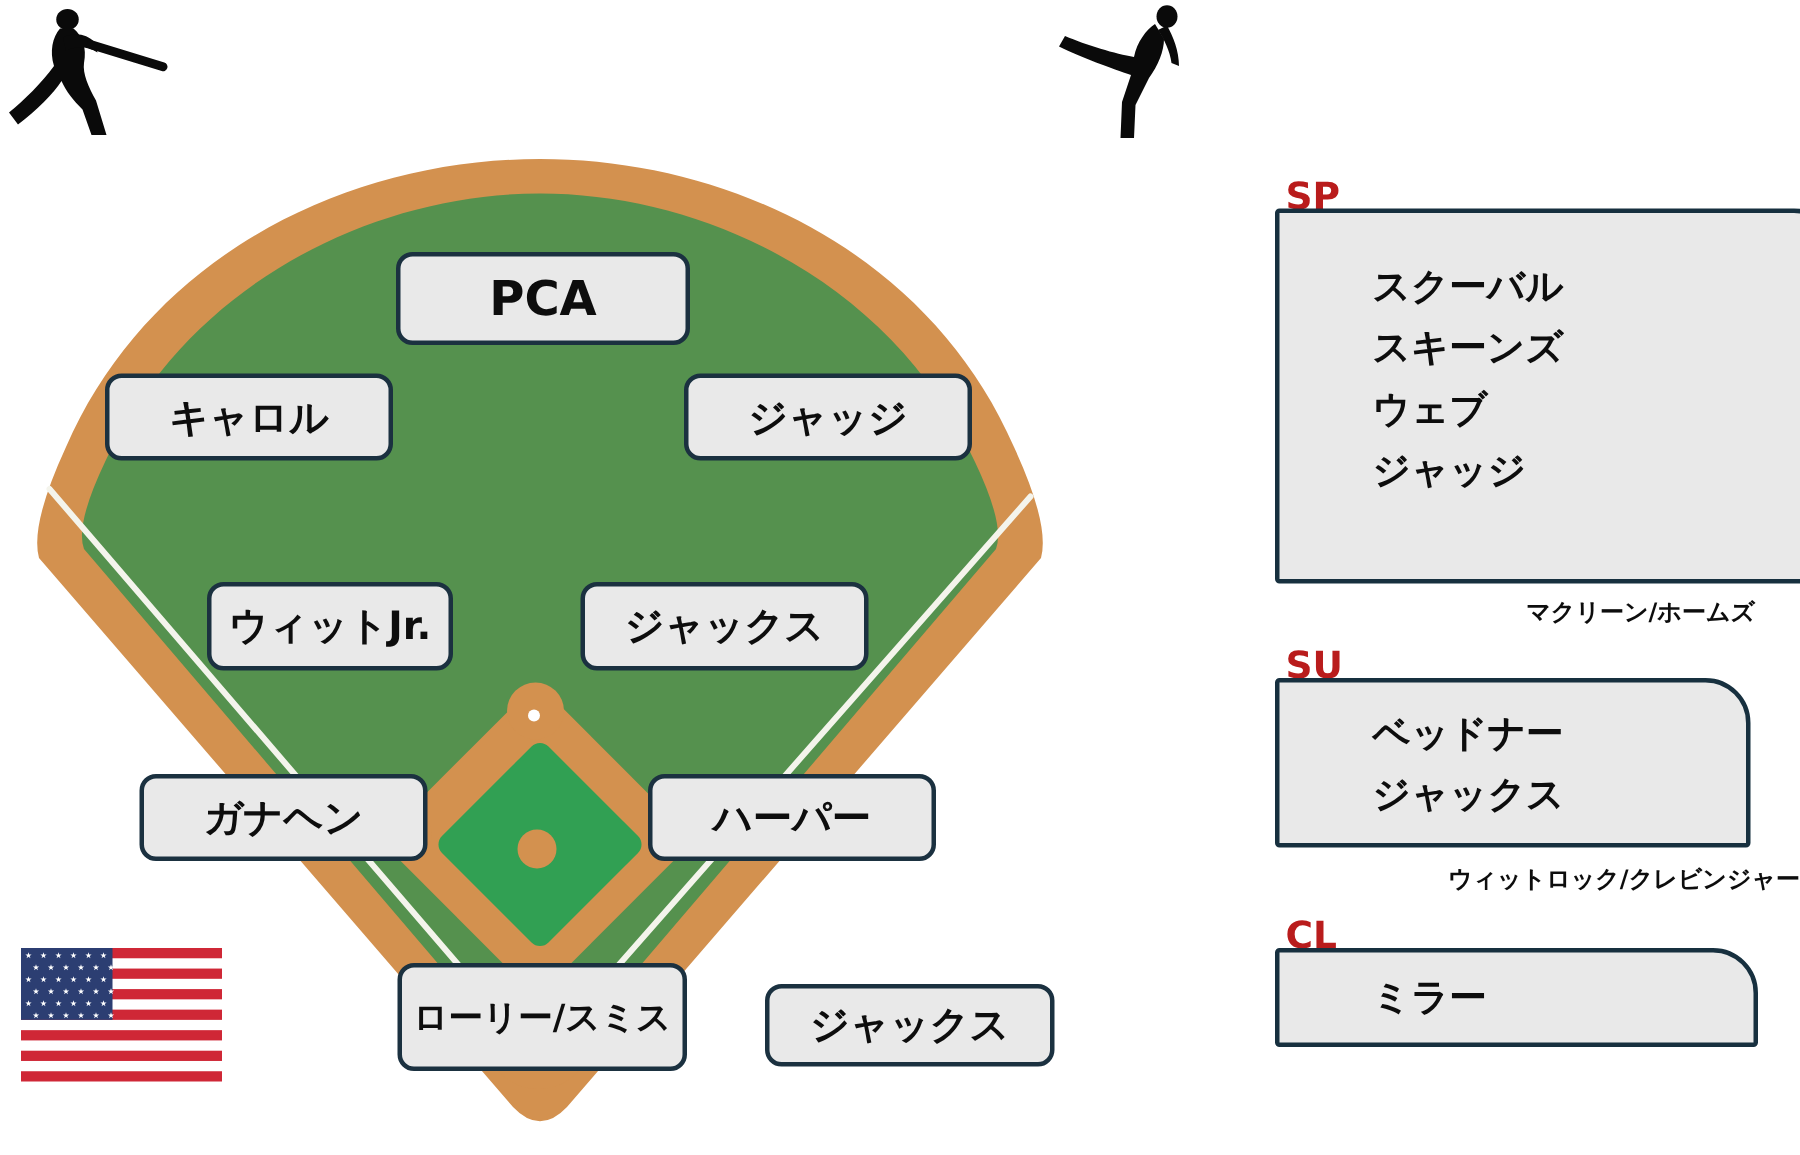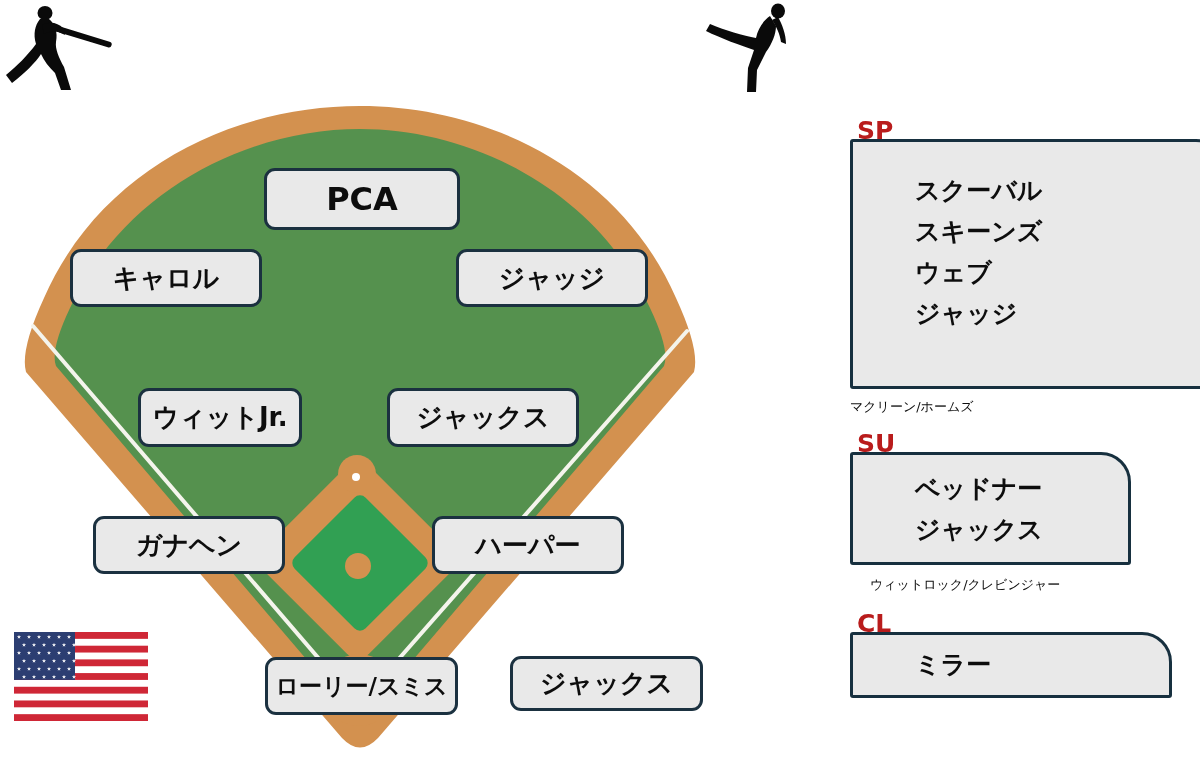--- a/index.html
+++ b/index.html
@@ -18,22 +18,22 @@
   .panel-label{position:absolute;font-size:25px;font-weight:bold;color:#b91c1c;margin-top:12px;}
   .panel-box{
     position:absolute;background:#e9e9e9;border:3px solid #17303f;
     border-radius:3px 30px 3px 3px;box-sizing:border-box;
   }
   .panel-box .pl{
     font-size:25px;font-weight:bold;color:#0d0d0d;line-height:41px;
     padding-left:62px;white-space:nowrap;
   }
   .panel-note{
-    position:absolute;font-size:13px;font-weight:normal;color:#0d0d0d;
-    text-align:left;white-space:nowrap;
+    position:absolute;font-size:16px;font-weight:bold;color:#0d0d0d;
+    text-align:right;white-space:nowrap;
   }
 </style>
 </head>
 <body>
 
 <svg class="bg" width="1200" height="770" viewBox="0 0 1200 770">
 
   <path d="M360 106 C232 106 100 170 44 298 Q20 350 26 372 L342 738 Q360 757 378 738 L694 372 Q700 350 676 298 C620 170 488 106 360 106 Z" fill="#d3914f"></path>
 
   <path d="M360 129 C248 129 124 190 70 308 Q50 350 56 366 L348 708 Q360 721 372 708 L664 366 Q670 350 650 308 C596 190 472 129 360 129 Z" fill="#55914e"></path>
@@ -96,34 +96,34 @@
   </g>
 </svg>
 
 <div class="pos-box fs32" style="left:264px;top:142px;width:196px;height:62px">PCA</div>
 <div class="pos-box" style="left:70px;top:223px;width:192px;height:58px">キャロル</div>
 <div class="pos-box" style="left:456px;top:223px;width:192px;height:58px">ジャッジ</div>
 <div class="pos-box" style="left:138px;top:362px;width:164px;height:59px">ウィットJr.</div>
 <div class="pos-box" style="left:387px;top:362px;width:192px;height:59px">ジャックス</div>
 <div class="pos-box" style="left:93px;top:490px;width:192px;height:58px">ガナヘン</div>
 <div class="pos-box" style="left:432px;top:490px;width:192px;height:58px">ハーパー</div>
-<div class="pos-box fs23" style="left:265px;top:631px;width:193px;height:58px">ローリー/スミス</div>
+<div class="pos-box fs23" style="left:265px;top:616px;width:193px;height:72px">ローリー/スミス</div>
 <div class="pos-box" style="left:510px;top:630px;width:193px;height:55px">ジャックス</div>
 
 <div class="panel-label" style="left:857px;top:104px">SP</div>
 <div class="panel-box" style="left:850px;top:139px;width:376px;height:250px;padding-top:28px">
   <div class="pl">スクーバル</div>
   <div class="pl">スキーンズ</div>
   <div class="pl">ウェブ</div>
   <div class="pl">ジャッジ</div>
 </div>
 <div class="panel-note" style="left:850px;top:398px;width:320px">マクリーン/ホームズ</div>
 
 <div class="panel-label" style="left:857px;top:417px">SU</div>
-<div class="panel-box" style="left:850px;top:452px;width:281px;height:113px;padding-top:13px">
+<div class="panel-box" style="left:850px;top:452px;width:317px;height:113px;padding-top:13px">
   <div class="pl">ベッドナー</div>
   <div class="pl">ジャックス</div>
 </div>
 <div class="panel-note" style="left:870px;top:576px;width:330px">ウィットロック/クレビンジャー</div>
 
 <div class="panel-label" style="left:857px;top:597px">CL</div>
 <div class="panel-box" style="left:850px;top:632px;width:322px;height:66px;padding-top:10px">
   <div class="pl" style="line-height:40px">ミラー</div>
 </div>
 

